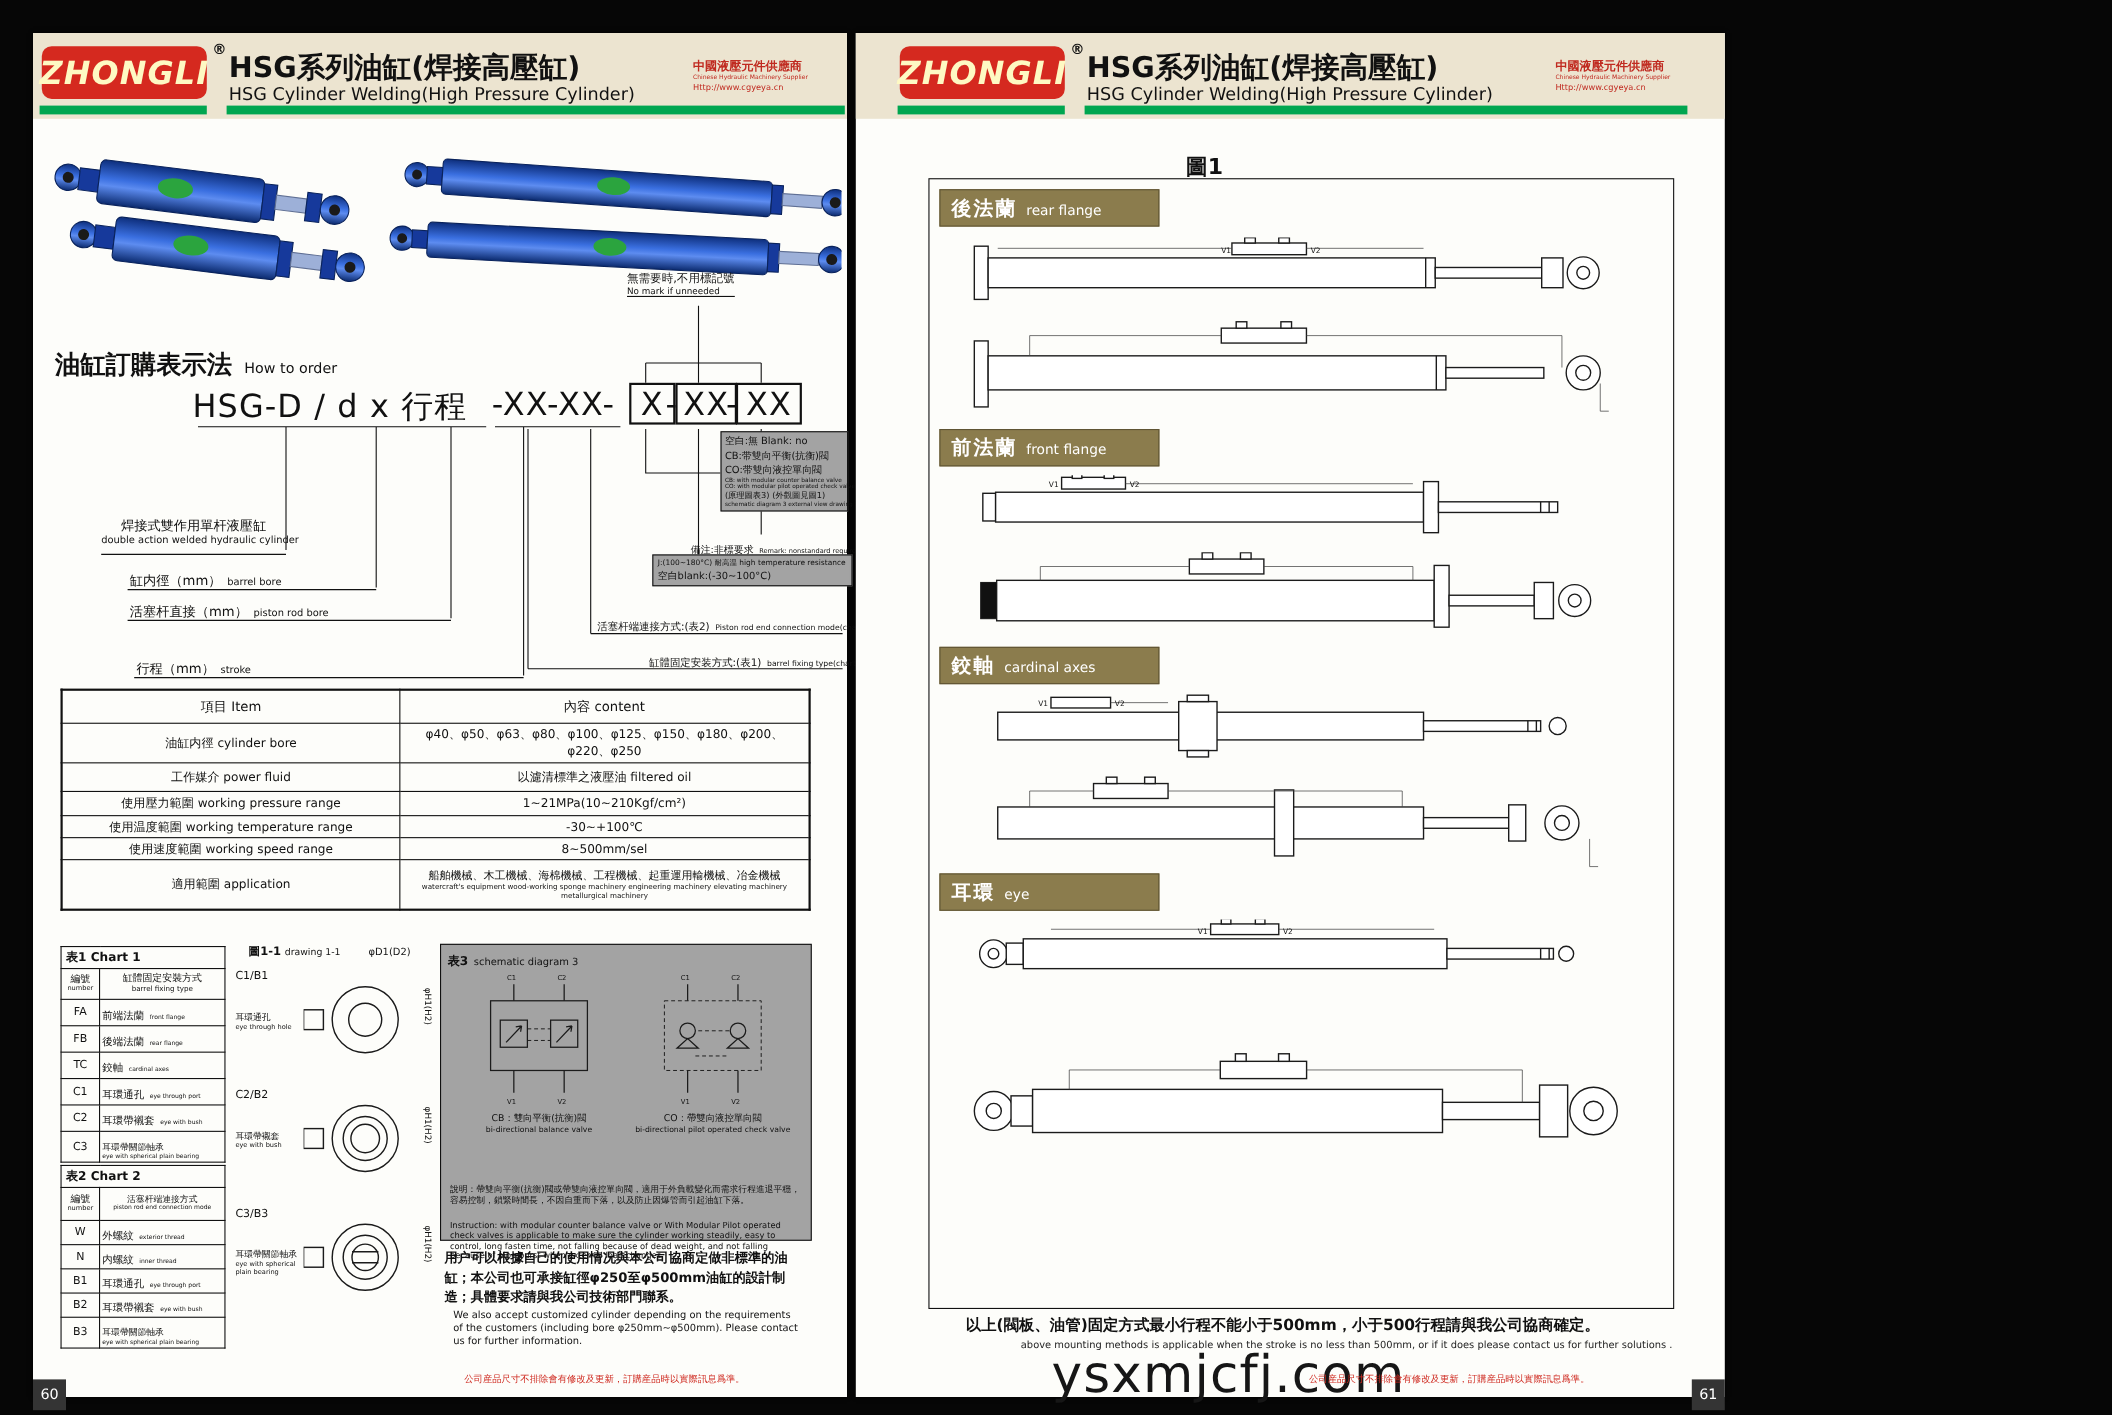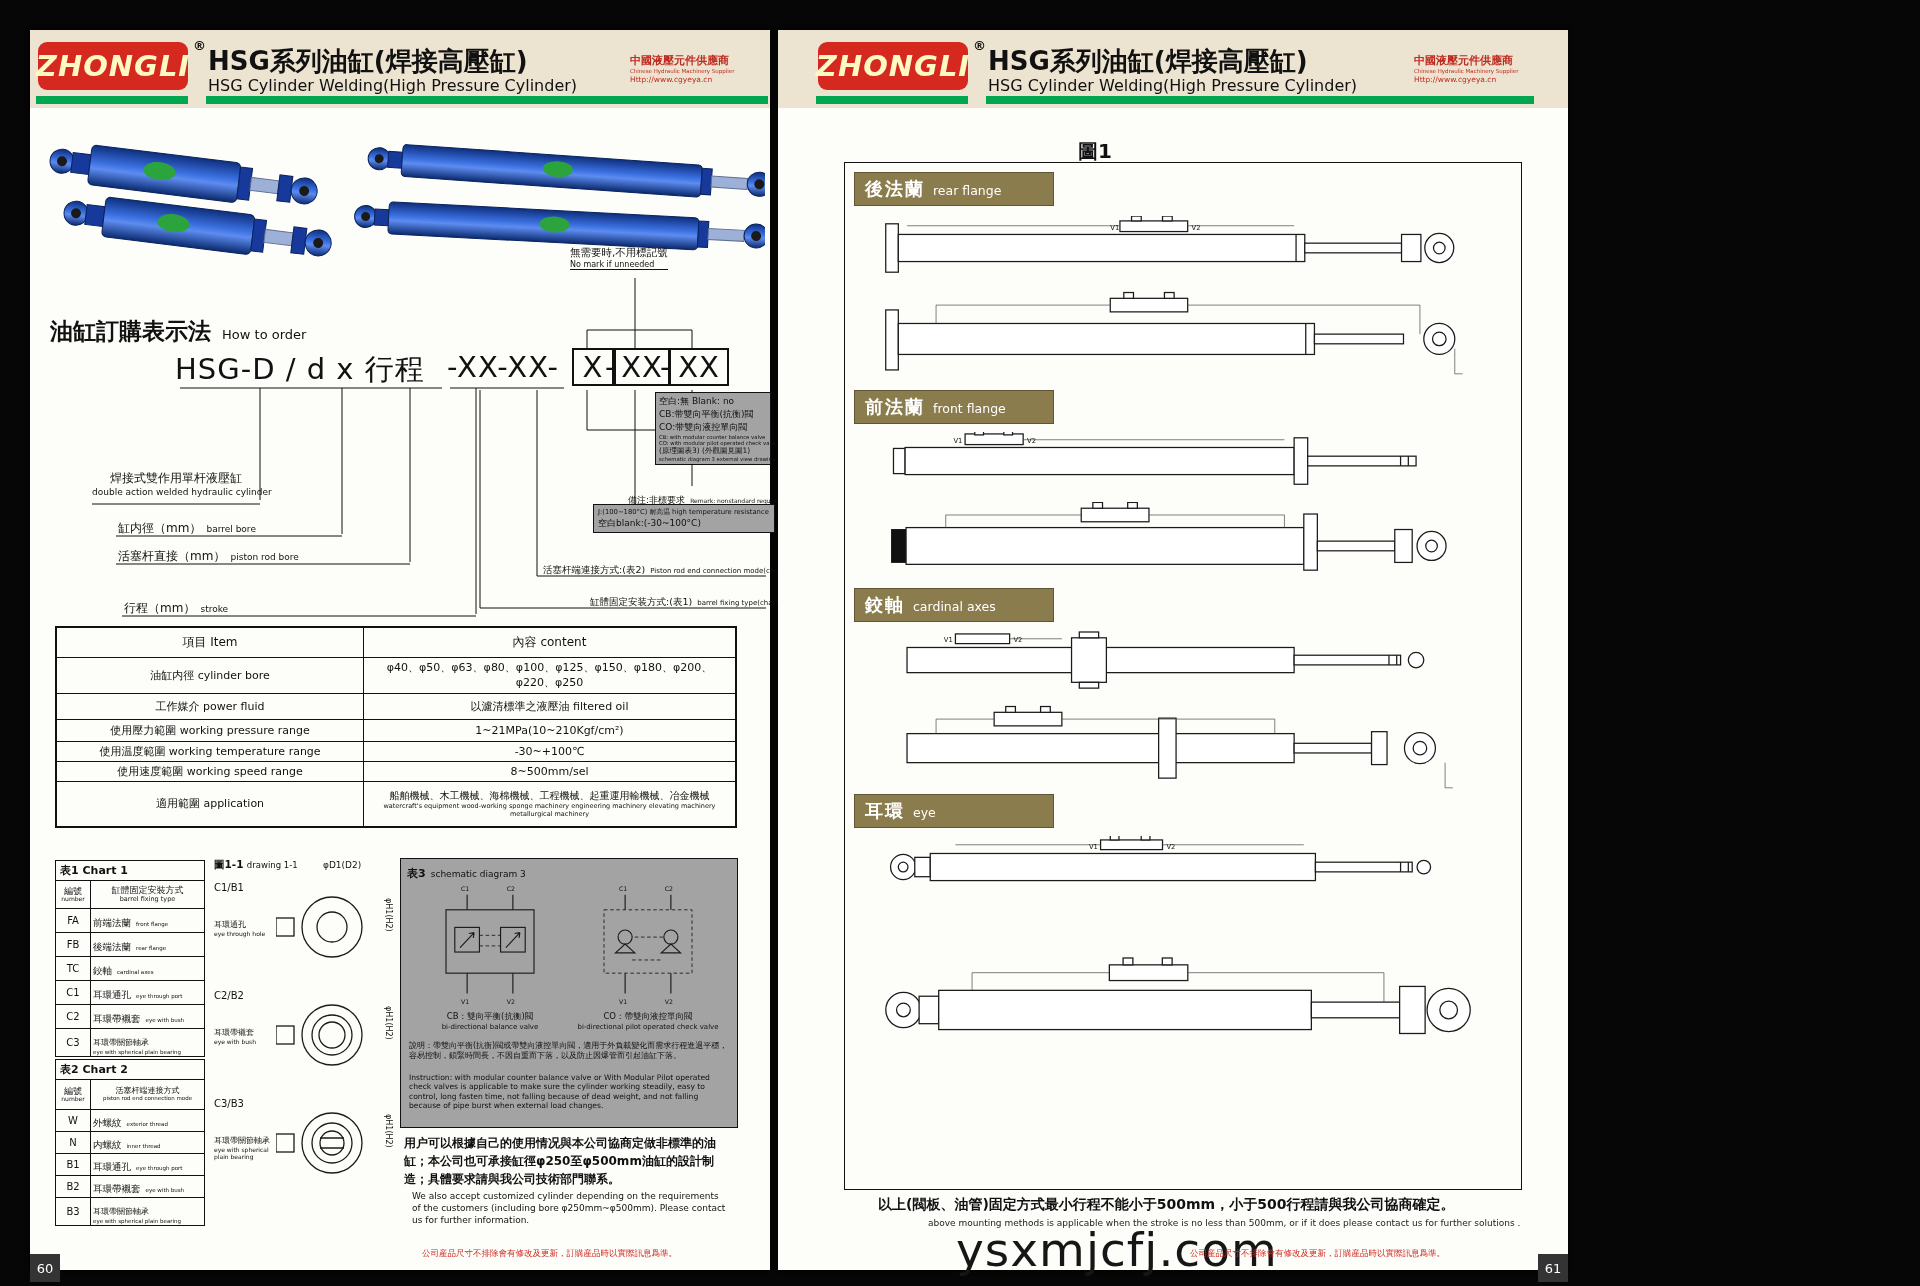--- a/index.html
+++ b/index.html
@@ -63,21 +63,21 @@
   .dim{font-size:9px;}
   .vdim{writing-mode:vertical-rl;font-size:8px;}
   .vbx .l1{font-size:9px;white-space:nowrap;}
   .vbx .l2{font-size:9px;white-space:nowrap;}
   .vbx .l4{font-size:5.3px;white-space:nowrap;}
   .vbx .l6{font-size:7.5px;white-space:nowrap;}
   .vbx .l7{font-size:5.3px;white-space:nowrap;}
   .d3t{font-size:11px;font-weight:bold;}
   .d3cap{font-size:8.5px;white-space:nowrap;}
   .d3cape{font-size:7px;white-space:nowrap;}
-  .d3note{font-size:8px;line-height:1.25;}
+  .d3note{font-size:8px;line-height:1.25;margin-top:36px;}
   .custcn{font-size:12px;font-weight:bold;line-height:1.5;}
   .custen{font-size:9px;line-height:1.35;}
 </style>
 </head>
 <body>
 
 <div class="page" id="pageL">
 
   <div class="abs beige" style="left:0;top:0;width:740px;height:78px;"></div>
   <div class="abs logo" style="left:8px;top:12px;width:150px;height:48px;">
@@ -340,21 +340,21 @@
         </tr>
     <tr style="height:26px;">
           <td class="cd">B3</td>
           <td><span class="nc" style="font-size:8px;">耳環帶關節軸承</span><div class="ne">eye with spherical plain bearing</div></td>
         </tr>
   </tbody>
     </table>
 
   <div class="abs" style="left:184px;top:828px;width:184px;height:350px;">
     <div style="font-size:10.5px;">
-      <span style="font-weight:bold;">圖1-1</span>
+      <span style="font-weight:bold;margin-left:12px;">圖1-1</span>
       <span style="font-size:8.5px;">drawing 1-1</span>
       <span class="dim" style="margin-left:22px;margin-top:30px;">φD1(D2)</span>
     </div>
 
     <div class="abs" style="left:0;top:24px;">
       <div style="font-size:10px;">C1/B1</div>
       <div style="font-size:8px;width:62px;margin-top:26px;">
         <div>耳環通孔</div>
         <div style="font-size:6px;">eye through hole</div>
       </div>

